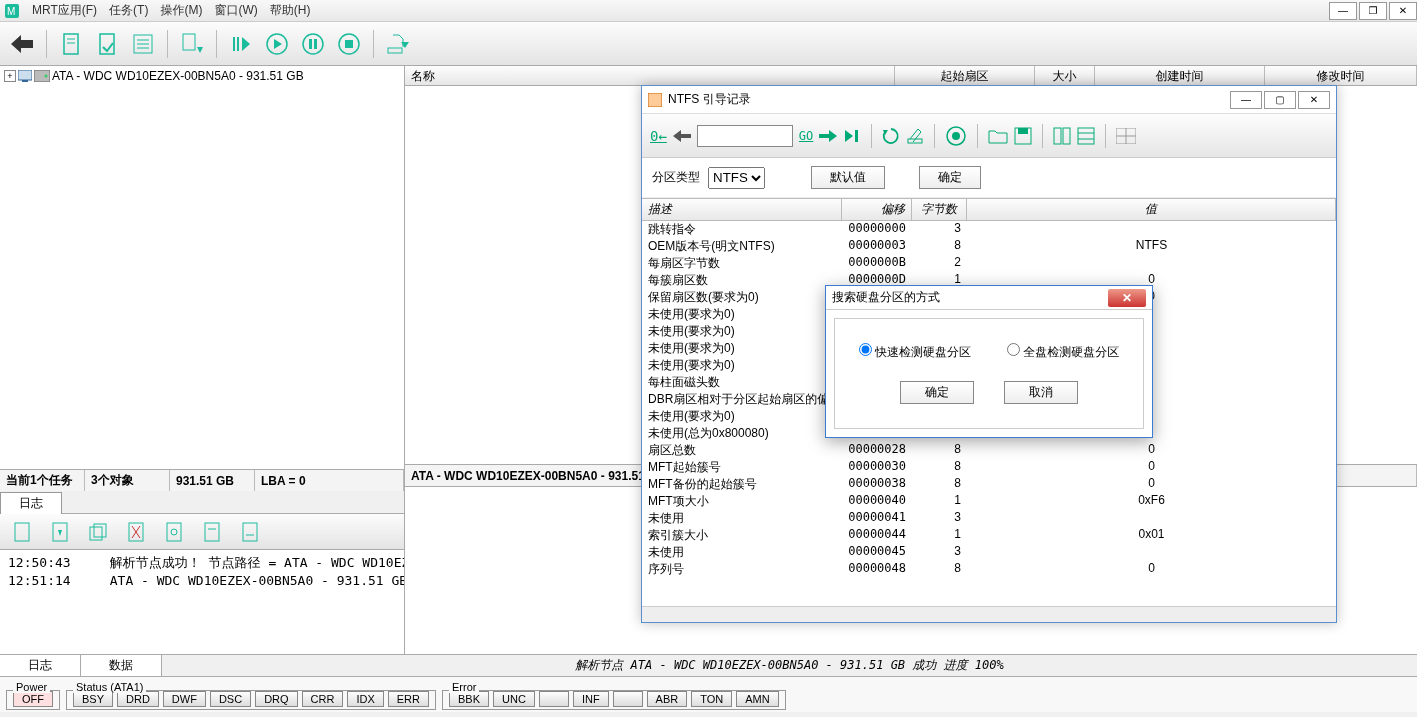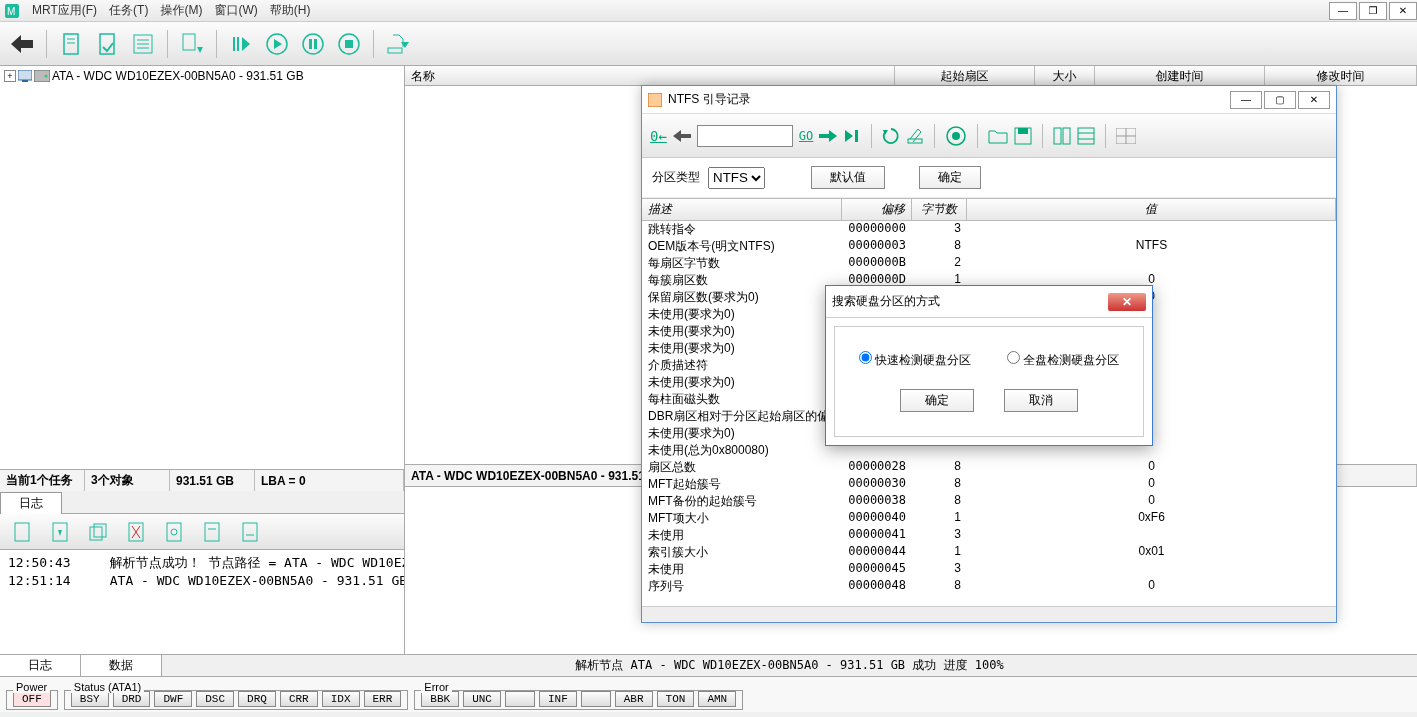--- a/index.html
+++ b/index.html
@@ -23,25 +23,25 @@
 .col-headers .hdr { border-right: 1px solid #bbb; padding: 2px 6px; font-size: 12px; text-align: center; }
 .status-strip { display: flex; border-top: 1px solid #aaa; background: #f4f4f4; height: 22px; font-weight: bold; }
 .status-strip .cell { border-right: 1px solid #bbb; padding: 2px 6px; display: flex; align-items: center; }
 .tab-bar { display: flex; background: #f0f0f0; border-bottom: 1px solid #aaa; }
 .tab { padding: 2px 18px; border: 1px solid #999; border-bottom: none; background: #fff; margin-right: -1px; position: relative; top: 1px; }
 .log-toolbar { background: linear-gradient(to bottom, #fcfcfc, #e4e4e4); border-bottom: 1px solid #aaa; height: 36px; display: flex; align-items: center; gap: 6px; padding: 0 6px; }
 .log-area { background: #fff; font-family: "SimSun", monospace; font-size: 13px; padding: 4px 8px; height: 104px; overflow: auto; }
 .log-line { white-space: pre; }
 .bottom-strip { border-top: 1px solid #aaa; display: flex; height: 22px; align-items: stretch; }
 .bottom-strip .btab { padding: 2px 28px; border-right: 1px solid #aaa; background: #fff; text-align: center; }
-.bottom-strip .status-msg { flex: 1; text-align: center; padding: 2px; font-family: "SimSun", monospace; }
+.bottom-strip .status-msg { flex: 1; text-align: center; padding: 2px; font-family: "SimSun", monospace; font-style: italic; }
 .hw-status { border-top: 1px solid #aaa; display: flex; align-items: flex-end; gap: 6px; padding: 2px 6px; height: 36px; background: #f8f8f8; }
 .hw-group { border: 1px solid #999; padding: 0 6px 2px 6px; position: relative; display: flex; gap: 4px; margin-top: 10px; }
 .hw-group .legend { position: absolute; top: -10px; left: 6px; background: #f8f8f8; padding: 0 3px; font-size: 11px; }
-.hw-btn { background: linear-gradient(to bottom, #fdfdfd, #ddd); border: 1px solid #888; padding: 1px 8px; font-family: Liberation Mono, monospace; font-size: 11px; }
+.hw-btn { background: linear-gradient(to bottom, #fdfdfd, #ddd); border: 1px solid #888; padding: 1px 8px; font-family: Liberation Sans, sans-serif; font-size: 11px; }
 .hw-btn.off { background: #ffe0e0; }
 
 .ntfs-dlg { position: absolute; left: 641px; top: 85px; width: 696px; height: 538px; background: #fff; border: 1px solid #5a8fcf; box-shadow: 0 0 12px rgba(0,0,0,0.25); z-index: 10; }
 .dlg-title { background: #fff; height: 28px; display: flex; align-items: center; padding: 0 6px; border-bottom: 1px solid #ddd; }
 .dlg-title .icon { margin-right: 6px; }
 .dlg-title .ctrls { margin-left: auto; display: flex; gap: 2px; }
 .dlg-title .ctrls .btn { width: 32px; height: 18px; border: 1px solid #999; display: flex; align-items: center; justify-content: center; font-size: 10px; }
 .dlg-tb { background: linear-gradient(to bottom, #fdfdfd, #e6e6e6); height: 44px; display: flex; align-items: center; padding: 0 8px; gap: 6px; border-bottom: 1px solid #ccc; }
 .dlg-tb .zero { font-family: monospace; font-size: 14px; color: #0a7; text-decoration: underline; }
 .dlg-tb input[type=text] { width: 96px; height: 22px; border: 1px solid #888; padding: 0 4px; }
@@ -50,21 +50,21 @@
 .ptype-row select { height: 22px; }
 .ptype-row .btn { padding: 2px 18px; border: 1px solid #888; background: linear-gradient(to bottom, #fff, #eee); }
 .tbl-hdr { display: flex; background: linear-gradient(to bottom, #fdfdfd, #e8e8e8); border-bottom: 1px solid #bbb; border-top: 1px solid #bbb; font-style: italic; }
 .tbl-hdr .th { border-right: 1px solid #bbb; padding: 2px 6px; font-size: 12px; }
 .tbl-body { height: 380px; overflow: auto; }
 .tr { display: flex; }
 .tr .td { padding: 0 6px; font-size: 12px; }
 .scroll-x { height: 16px; background: #eee; border-top: 1px solid #ccc; position: absolute; bottom: 0; left: 0; right: 0; }
 
 .search-dlg { position: absolute; left: 825px; top: 285px; width: 328px; background: #fff; border: 1px solid #3a7bd5; box-shadow: 0 4px 16px rgba(0,0,0,0.35); z-index: 20; }
-.search-dlg .title { background: #fff; height: 32px; display: flex; align-items: center; padding: 0 6px; border-bottom: 1px solid #ccc; }
+.search-dlg .title { background: #fff; height: 24px; display: flex; align-items: center; padding: 0 6px; border-bottom: 1px solid #ccc; }
 .search-dlg .title .close { margin-left: auto; background: linear-gradient(to bottom, #e98, #c33); color: #fff; width: 38px; height: 18px; display: flex; align-items: center; justify-content: center; font-weight: bold; border-radius: 2px; }
 .search-dlg .body { border: 1px solid #ccc; margin: 8px; padding: 24px 18px; }
 .search-dlg .opts { display: flex; gap: 36px; justify-content: center; margin-bottom: 20px; }
 .search-dlg .btns { display: flex; justify-content: center; gap: 30px; }
 .search-dlg .btns .b { padding: 2px 24px; border: 1px solid #888; background: linear-gradient(to bottom, #fff, #eee); }
 svg { display: block; }
 </style>
 </head>
 <body>
 
@@ -437,26 +437,20 @@
         <div class="td" style="flex:0 0 55px;text-align:right"></div>
         <div class="td" style="flex:1;text-align:center"></div>
       </div>
       <div class="tr">
         <div class="td" style="flex:0 0 200px">未使用(要求为0)</div>
         <div class="td" style="flex:0 0 70px;text-align:right;font-family:monospace"></div>
         <div class="td" style="flex:0 0 55px;text-align:right"></div>
         <div class="td" style="flex:1;text-align:center"></div>
       </div>
       <div class="tr">
-        <div class="td" style="flex:0 0 200px">介质描述符</div>
-        <div class="td" style="flex:0 0 70px;text-align:right;font-family:monospace"></div>
-        <div class="td" style="flex:0 0 55px;text-align:right"></div>
-        <div class="td" style="flex:1;text-align:center"></div>
-      </div>
-      <div class="tr">
         <div class="td" style="flex:0 0 200px">未使用(要求为0)</div>
         <div class="td" style="flex:0 0 70px;text-align:right;font-family:monospace"></div>
         <div class="td" style="flex:0 0 55px;text-align:right"></div>
         <div class="td" style="flex:1;text-align:center"></div>
       </div>
       <div class="tr">
         <div class="td" style="flex:0 0 200px">每柱面磁头数</div>
         <div class="td" style="flex:0 0 70px;text-align:right;font-family:monospace"></div>
         <div class="td" style="flex:0 0 55px;text-align:right"></div>
         <div class="td" style="flex:1;text-align:center"></div>

